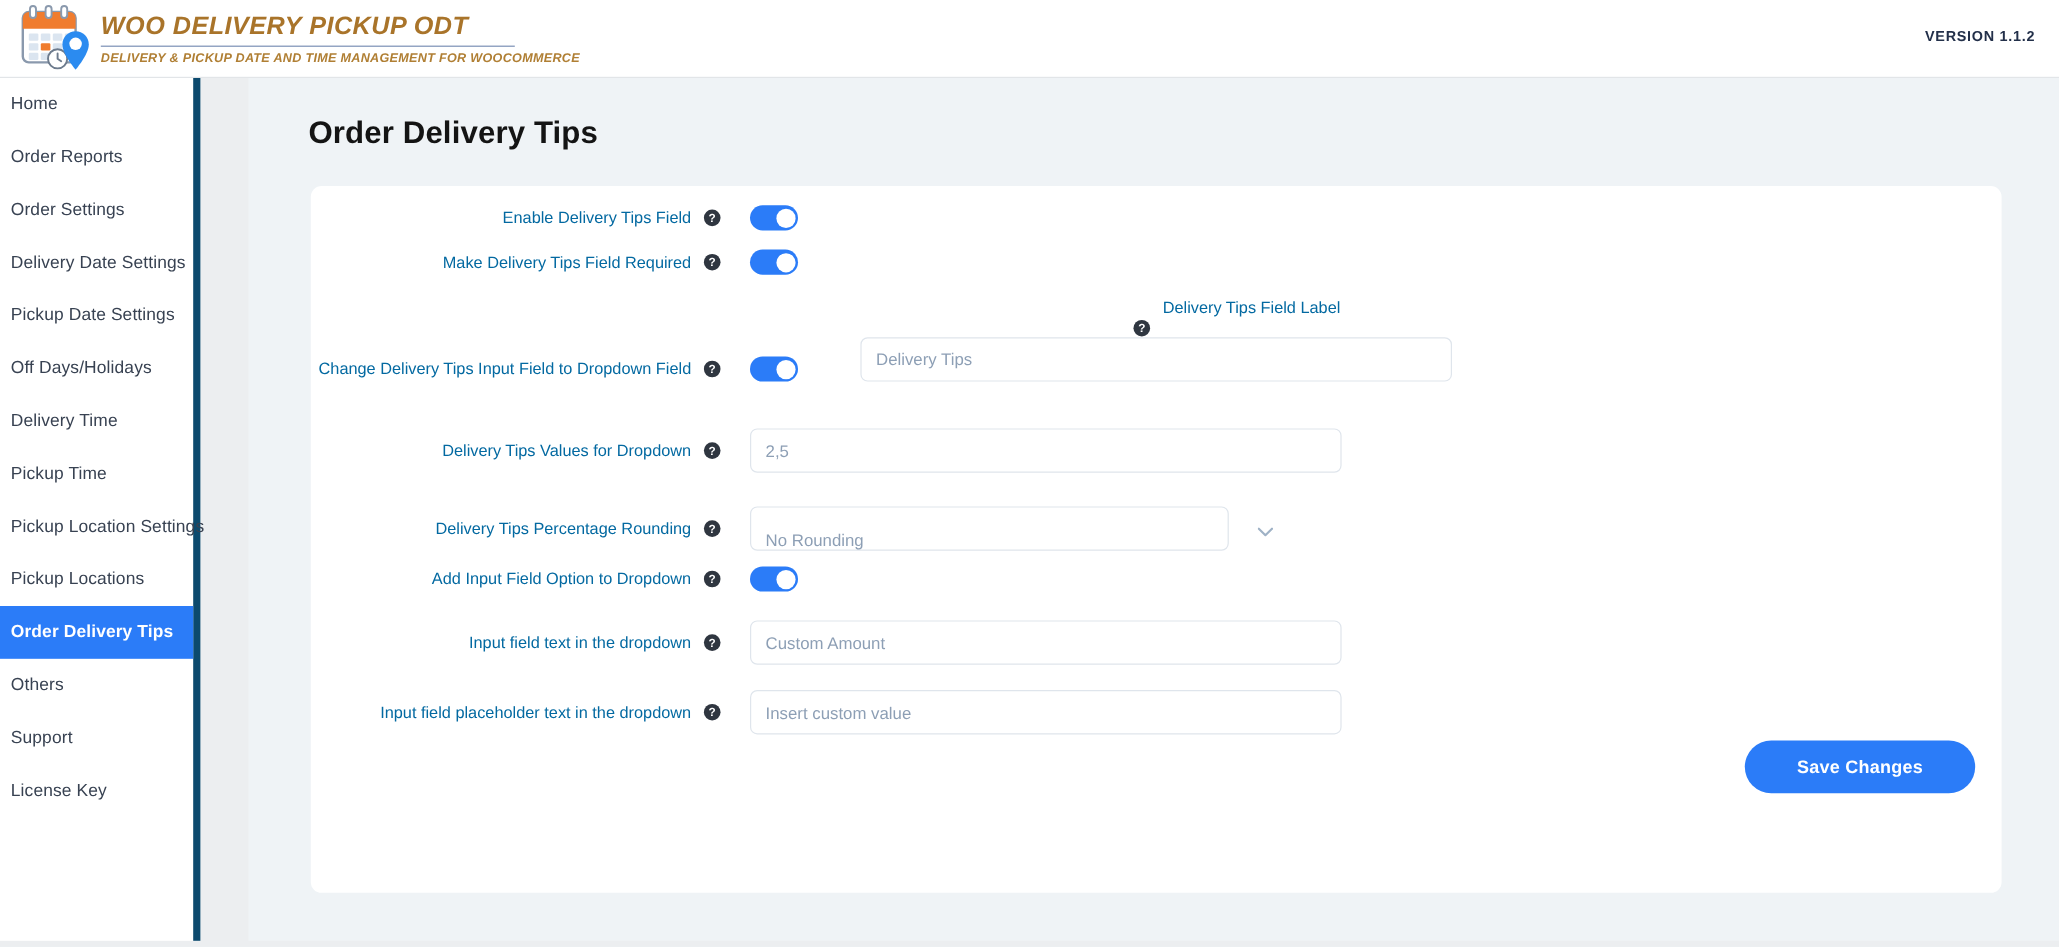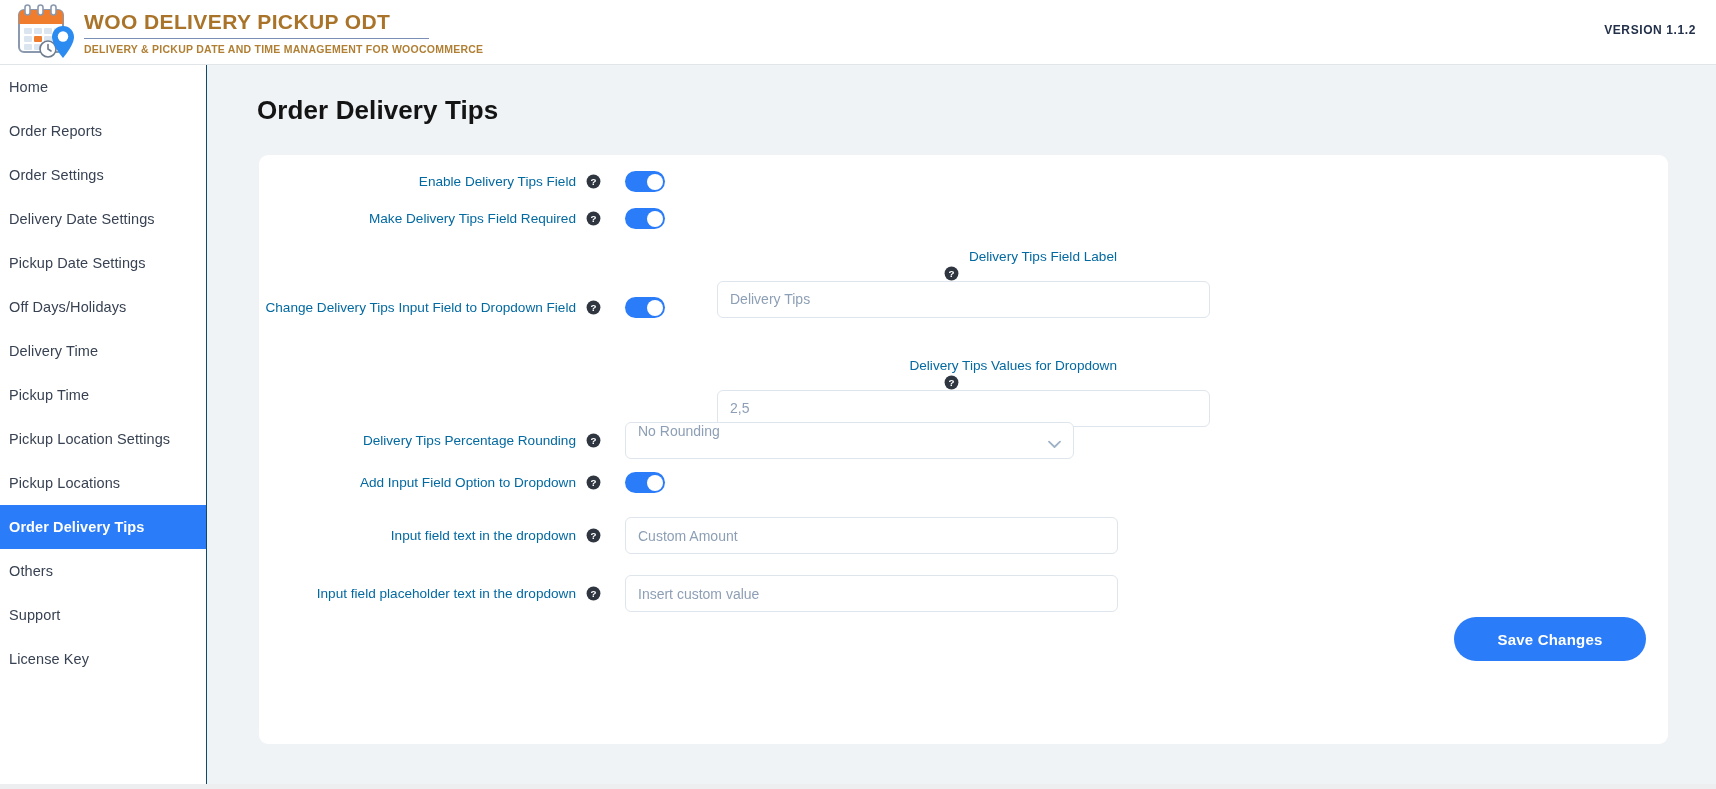--- a/index.html
+++ b/index.html
@@ -14,43 +14,43 @@
   
   .topbar {
     position: absolute; left: 0; top: 0;
     width: 1716px; height: 65px;
     background: #ffffff;
     border-bottom: 1px solid #e2e5e8;
     display: flex; align-items: center;
   }
   .brand { display: flex; align-items: center; padding-left: 14px; }
   .logo-icon { width: 62px; height: 56px; flex: 0 0 auto; }
-  .brand-text { margin-left: 8px; padding-top: 2px; }
+  .brand-text { margin-left: 8px; padding-top: 2px; font-style: italic; }
   .brand-title {
     font-size: 21px; font-weight: bold; letter-spacing: .4px;
     color: #a9742a; line-height: 1.05; white-space: nowrap;
   }
   .brand-rule { height: 1px; background: #7a8fb5; margin: 4px 0 4px 0; width: 345px; }
   .brand-sub {
     font-size: 10.5px; font-weight: bold; letter-spacing: .25px;
     color: #b07f34; white-space: nowrap;
   }
   .version {
     position: absolute; right: 20px; top: 23px;
     font-size: 12px; font-weight: bold; letter-spacing: .6px;
     color: #23304a;
     margin-left: 28px;
   }
 
   
   .sidebar {
     position: absolute; left: 0; top: 65px;
-    width: 207px; height: 719px;
-    background: #ffffff;
-    border-right: 1px solid #0c4a6e;
+    width: 167px; height: 719px;
+    background: #ffffff;
+    border-right: 6px solid #0c4a6e;
   }
   .nav-item {
     height: 44px; display: flex; align-items: center;
     padding-left: 9px;
     font-size: 14.5px; color: #384252;
     letter-spacing: .1px;
     cursor: pointer;
     white-space: nowrap;
   }
   .nav-item.active {
@@ -112,25 +112,25 @@
     background: #ffffff;
     font-size: 14px; color: #8d9fb5;
     font-family: "Liberation Sans", sans-serif;
     padding: 0 12px;
     outline: none;
   }
   .text-input::placeholder { color: #8d9fb5; opacity: 1; }
 
   .select-wrap { position: relative; width: 449px; height: 37px; }
   .select-box {
-    width: 449px; height: 37px;
+    width: 399px; height: 37px;
     border: 1px solid #dfe5ec; border-radius: 6px;
     background: #ffffff;
     font-size: 14px; color: #8d9fb5;
-    display: flex; align-items: flex-start;
+    display: flex; align-items: flex-end;
     padding: 0 12px; cursor: pointer;
   }
   .chev {
     position: absolute; right: 13px; top: 13px;
     width: 13px; height: 9px; pointer-events: none;
   }
 
   .save-btn {
     position: absolute; left: 1195px; top: 462px;
     width: 192px; height: 44px;
@@ -266,21 +266,21 @@
         <span class="help-icon"><svg viewBox="0 0 16 16" width="15" height="15">
             <circle cx="8" cy="8" r="7.4" fill="#2f3640"></circle>
             <text x="8" y="11.6" font-family="Liberation Sans, sans-serif" font-size="10.5" font-weight="bold" fill="#ffffff" text-anchor="middle">?</text>
           </svg></span>
         <div class="field-cell">
           <div class="toggle">
             <span class="knob"></span>
           </div>
         </div>
       </div>
-      <div class="row" style="top: 202px; flex-direction: column;">
+      <div class="row" style="top: 202px;">
         <div class="label-cell">Delivery Tips Values for Dropdown</div>
         <span class="help-icon"><svg viewBox="0 0 16 16" width="15" height="15">
             <circle cx="8" cy="8" r="7.4" fill="#2f3640"></circle>
             <text x="8" y="11.6" font-family="Liberation Sans, sans-serif" font-size="10.5" font-weight="bold" fill="#ffffff" text-anchor="middle">?</text>
           </svg></span>
         <div class="field-cell"><input class="text-input" type="text" placeholder="2,5" style=""></div>
       </div>
       <div class="row" style="top: 267px;">
         <div class="label-cell">Delivery Tips Percentage Rounding</div>
         <span class="help-icon"><svg viewBox="0 0 16 16" width="15" height="15">

